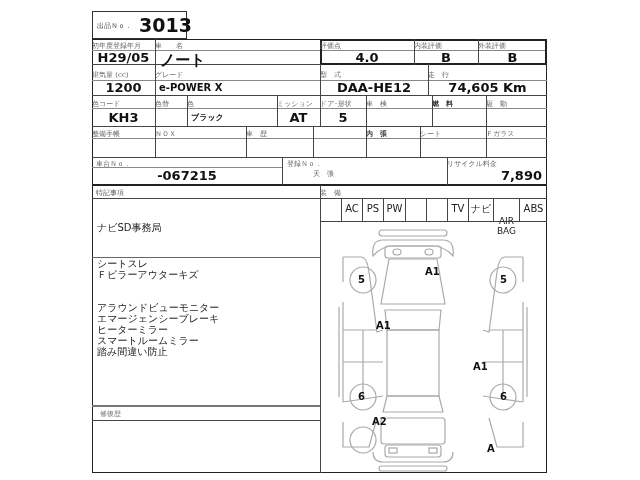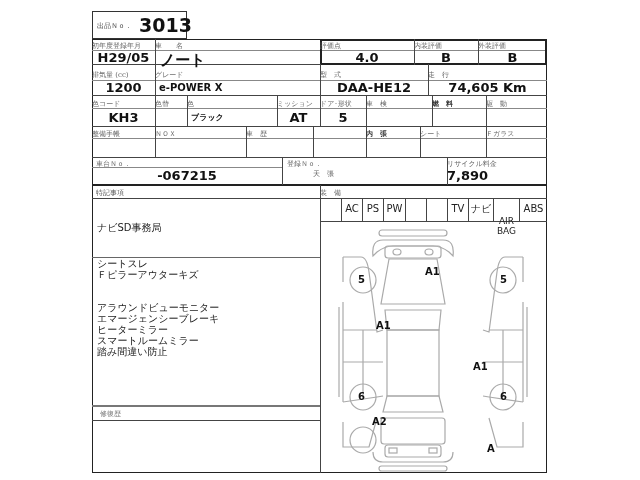--- a/index.html
+++ b/index.html
@@ -99,21 +99,21 @@
 <span class="lbl" style="left:486px;top:129px;width:61px;">Ｆガラス</span>
 
 <div class="hl" style="left:92px;top:167px;width:190px;background:#888;"></div>
 <div class="vl" style="left:282px;top:157px;height:28px;"></div>
 <div class="vl" style="left:447px;top:157px;height:28px;"></div>
 
 <span class="lbl" style="left:96px;top:159px;">車台Ｎｏ．</span>
 <span class="val" style="left:92px;top:168px;width:190px;">-067215</span>
 <span class="lbl" style="left:287px;top:159px;">登録Ｎｏ．</span>
 <span class="lbl" style="left:447px;top:159px;width:100px;">リサイクル料金</span>
-<span class="val" style="left:447px;top:168px;width:95px;text-align:left;">7,890</span>
+<span class="val" style="left:447px;top:168px;width:95px;text-align:right;">7,890</span>
 
 <div class="box" style="left:92px;top:185px;width:455px;height:288px;border-color:#222;"></div>
 <div class="vl" style="left:320px;top:185px;height:288px;"></div>
 
 <span class="lbl" style="left:96px;top:188px;color:#555;">特記事項</span>
 <div class="hl" style="left:92px;top:198px;width:228px;"></div>
 <span class="note" style="left:97px;top:222px;">ナビSD事務局</span>
 <div class="hl" style="left:92px;top:257px;width:228px;background:#666;"></div>
 <div class="abs" style="left:97px;top:258px;">
   <div class="note" style="position:relative;">シートスレ</div>

